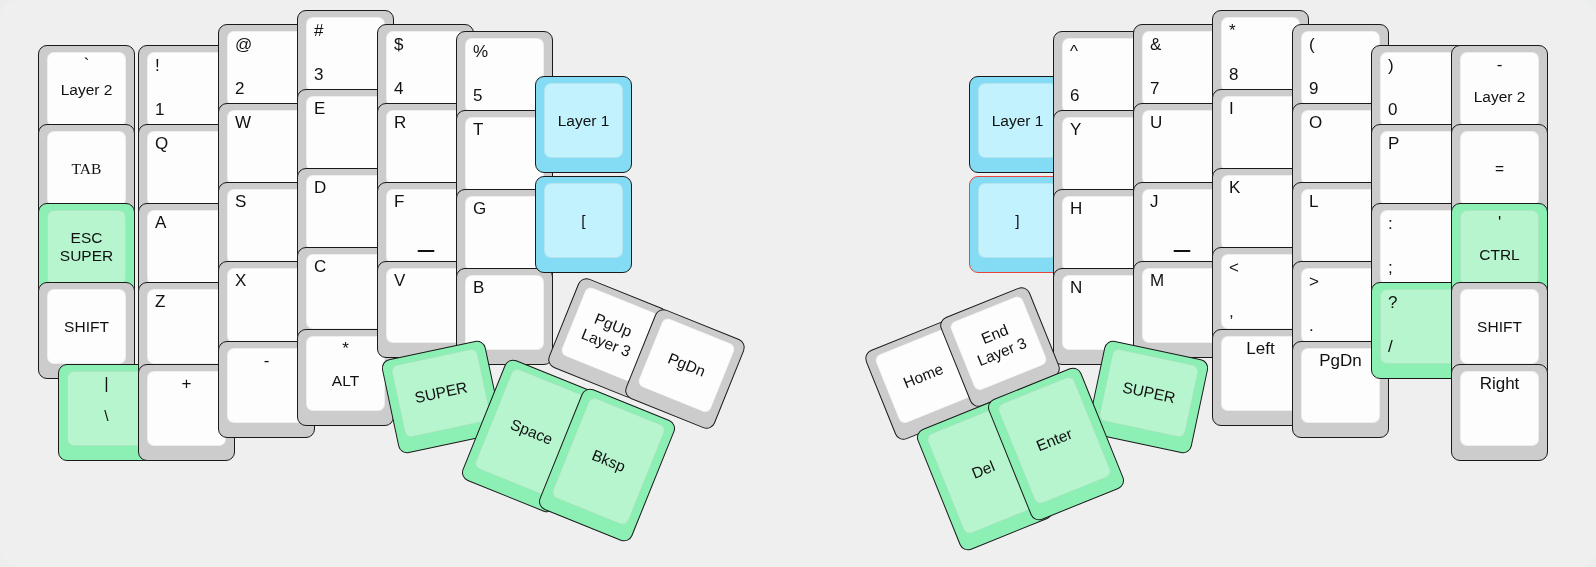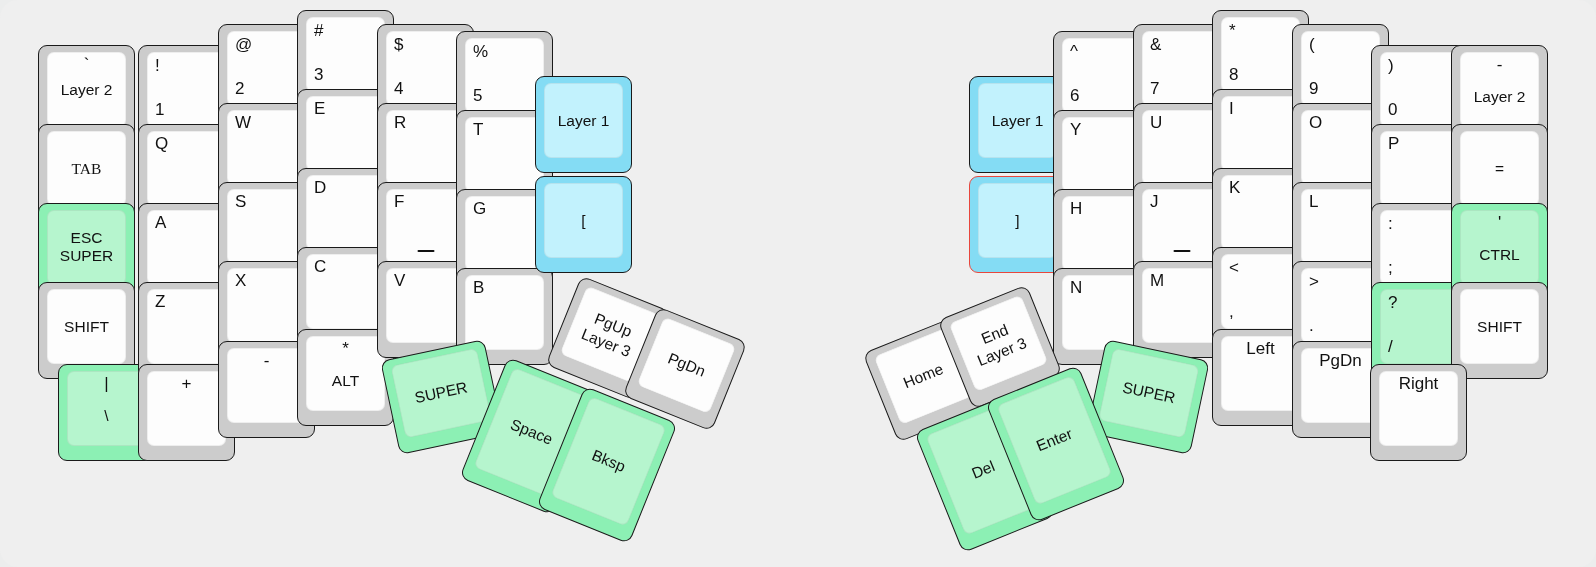--- a/index.html
+++ b/index.html
@@ -402,21 +402,21 @@
       <div class="cap">
         <span class="ctr-top">'</span>
         <span class="ctr-mid" style="top: 60%;">CTRL</span>
       </div>
     </div>
     <div class="key k-white" style="left: 1451px; top: 282px;">
       <div class="cap">
         <span class="ctr-mid">SHIFT</span>
       </div>
     </div>
-    <div class="key k-white" style="left: 1370px; top: 364px; padding-left: 31px;">
+    <div class="key k-white" style="left: 1451px; top: 364px; padding-left: 31px;">
       <div class="cap">
         <span class="ctr-top">Right</span>
       </div>
     </div>
     <div class="key thumb k-green" style="left: 389px; top: 349px; width: 106px; height: 96px; transform: rotate(-12deg);">
       <div class="cap">
         <span class="ctr-mid">SUPER</span>
       </div>
     </div>
     <div class="key thumb k-white" style="left: 560px; top: 290px; width: 96px; height: 96px; transform: rotate(22deg);">

